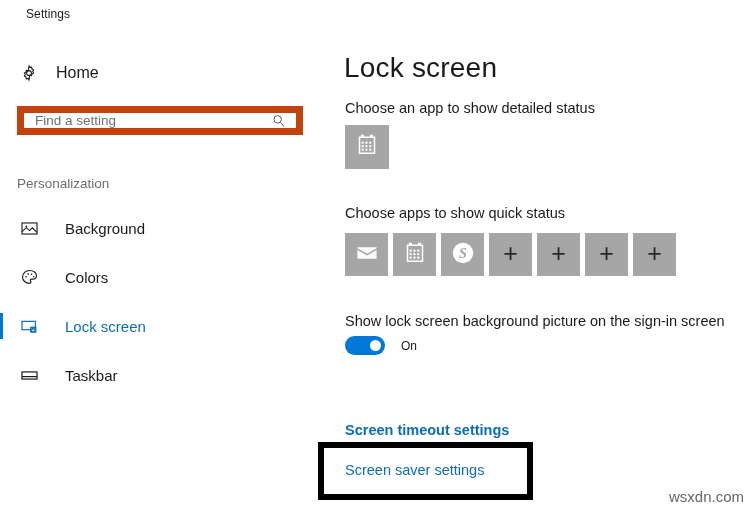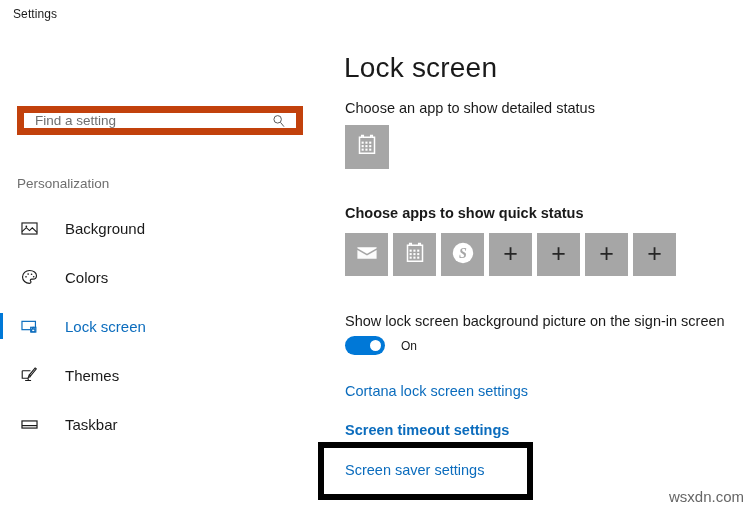--- a/index.html
+++ b/index.html
@@ -14,21 +14,21 @@
   body {
     background: #ffffff;
     font-family: "Liberation Sans", sans-serif;
     color: #000000;
     position: relative;
   }
 
   
   .titlebar {
     position: absolute;
-    left: 0; top: 0;
+    left: 13px; top: 0;
     width: 712px; height: 30px;
   }
   .titlebar-label {
     position: absolute;
     left: 13px; top: 7px;
     font-size: 12px;
     color: #1a1a1a;
     letter-spacing: 0.1px;
   }
 
@@ -148,21 +148,21 @@
   }
 
   .section-label {
     position: absolute;
     left: 25px;
     font-size: 14.5px;
     color: #1a1a1a;
     white-space: nowrap;
   }
   .label-detailed { top: 70px; }
-  .label-quick    { top: 175px; font-weight: bold; }
+  .label-quick    { top: 175px; }
   .label-toggle   { top: 283px; }
 
   
   .detailed-tile {
     position: absolute;
     left: 25px; top: 95px;
     width: 44px; height: 44px;
     background: #a6a6a6;
     display: flex; align-items: center; justify-content: center;
     cursor: default;
@@ -251,20 +251,29 @@
 </style>
 </head>
 <body>
 
 <div class="titlebar">
   <div class="titlebar-label">Settings</div>
 </div>
 
 <div class="nav">
 
+  <div class="home-row">
+    <span class="home-icon">
+      <svg width="18" height="18" viewBox="0 0 24 24" fill="none" stroke="#1a1a1a" stroke-width="1.4">
+        <circle cx="12" cy="12" r="3.2"></circle>
+        <path d="M12 2.6l1.1 2.2 2.4-.5.5 2.4 2.2 1.1-1.3 2.1 1.3 2.1-2.2 1.1-.5 2.4-2.4-.5L12 21.4l-1.1-2.2-2.4.5-.5-2.4-2.2-1.1 1.3-2.1-1.3-2.1 2.2-1.1.5-2.4 2.4.5z"></path>
+      </svg>
+    </span>
+    <span class="home-label">Home</span>
+  </div>
 
   <div class="search-box">
     <input class="search-input" type="text" placeholder="Find a setting" style="">
     <span class="search-icon">
       <svg width="16" height="16" viewBox="0 0 24 24" fill="none" stroke="#5a5a5a" stroke-width="1.5">
         <circle cx="10" cy="9.5" r="5.6"></circle>
         <line x1="14.2" y1="14" x2="19.5" y2="20.5"></line>
       </svg>
     </span>
   </div>
@@ -305,31 +314,20 @@
         <svg width="19" height="19" viewBox="0 0 24 24" fill="none" stroke="currentColor" stroke-width="1.5">
           <rect x="2.5" y="5.5" width="17" height="10.5"></rect>
           <rect x="13.5" y="13" width="6.5" height="6" fill="#ffffff"></rect>
           <rect x="14.7" y="15.3" width="4.1" height="3.4"></rect>
           <path d="M15.8 15.3v-1.1a1 1 0 0 1 2 0v1.1"></path>
         </svg>
       </span>
       <span class="nav-label">Lock screen</span>
     </div>
 
-    <div class="nav-item">
-      <span class="accent"></span>
-      <span class="nav-icon">
-        <svg width="19" height="19" viewBox="0 0 24 24" fill="none" stroke="currentColor" stroke-width="1.4">
-          <path d="M2.8 6h10.4M2.8 6v9.5h7.6M10.4 15.5v2.8M6.5 18.3h7.5"></path>
-          <path d="M20.6 3.6l-1.5-1.2-7.4 9 1.6 1.3 7.3-9.1z"></path>
-          <path d="M11.7 11.4l-1.2 3.2 3.1-1.3"></path>
-        </svg>
-      </span>
-      <span class="nav-label">Themes</span>
-    </div>
 
 
     <div class="nav-item">
       <span class="accent"></span>
       <span class="nav-icon">
         <svg width="19" height="19" viewBox="0 0 24 24" fill="none" stroke="currentColor" stroke-width="1.5">
           <rect x="2.5" y="7.5" width="19" height="9"></rect>
           <line x1="2.5" y1="13.4" x2="21.5" y2="13.4"></line>
         </svg>
       </span>
@@ -417,21 +415,20 @@
 
   <div class="section-label label-toggle">Show lock screen background picture on the sign-in screen</div>
 
   <div class="toggle-row">
     <div class="toggle-switch">
       <div class="toggle-knob"></div>
     </div>
     <span class="toggle-state">On</span>
   </div>
 
-  <div class="link link-cortana">Cortana lock screen settings</div>
 
   <div class="link link-timeout">Screen timeout settings</div>
 
   <div class="link link-saver">Screen saver settings</div>
 
   <div class="highlight-box"></div>
 
 </div>
 
 <div class="watermark">wsxdn.com</div>

